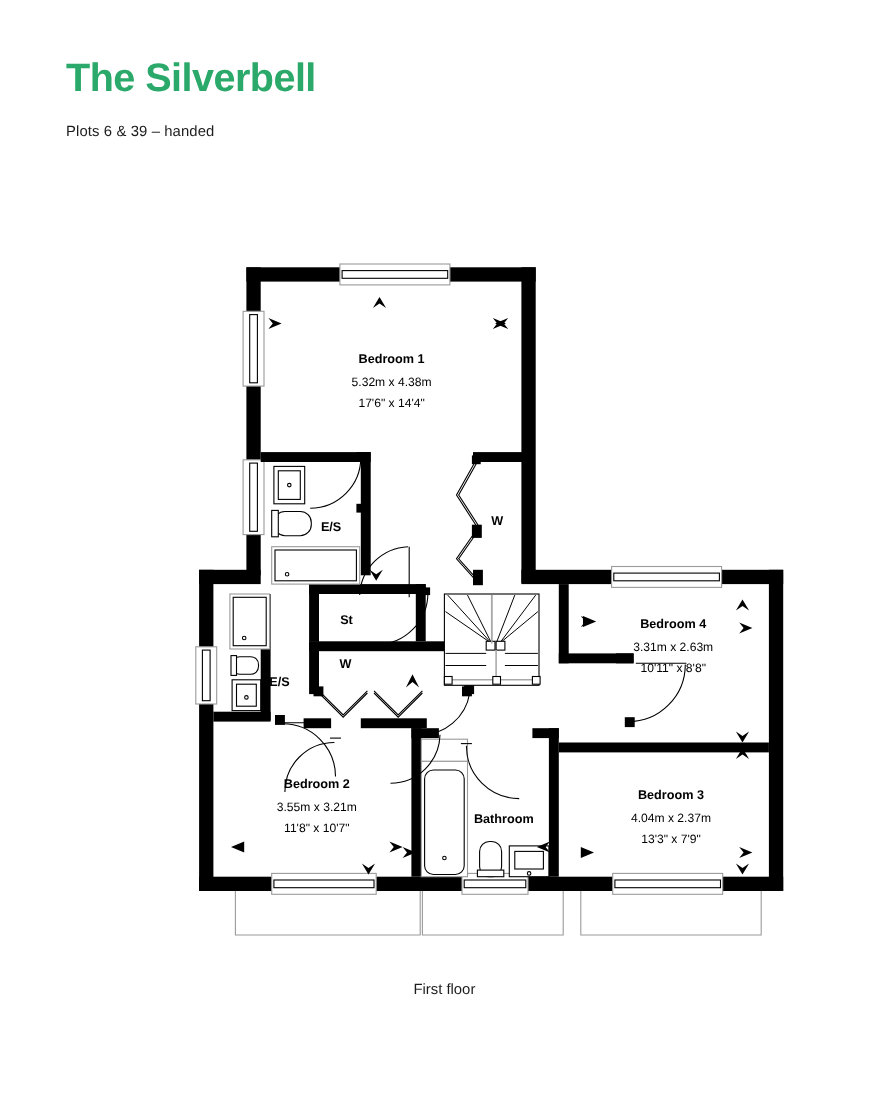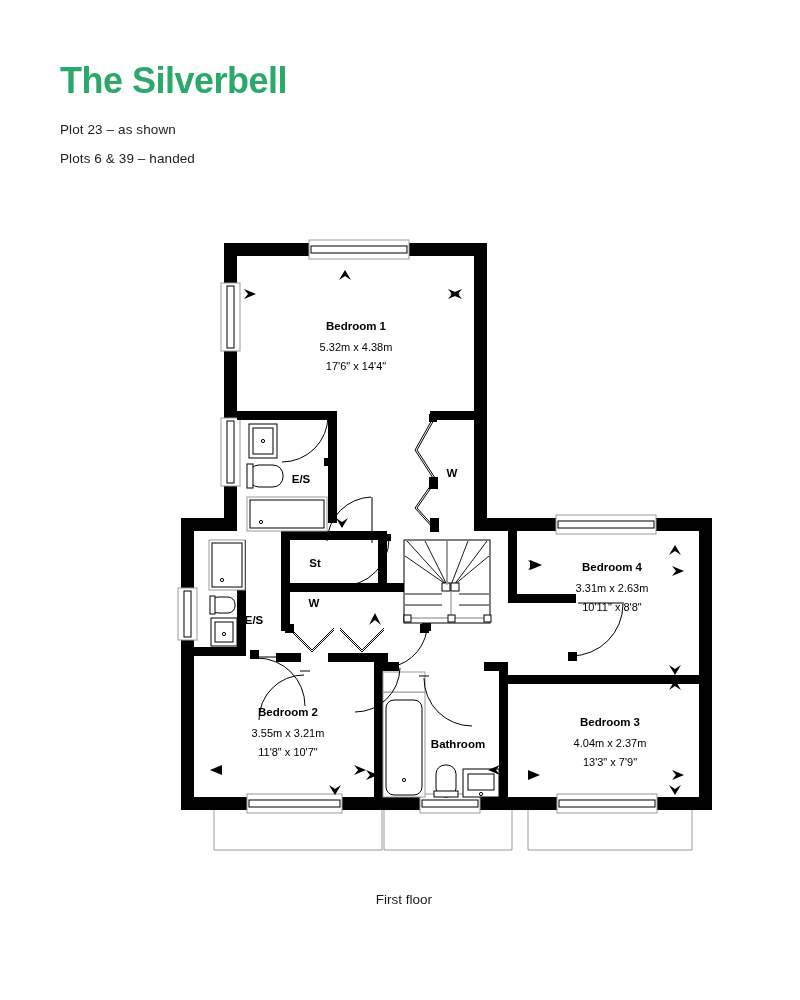--- a/index.html
+++ b/index.html
@@ -11,21 +11,21 @@
     width: 800px;
     height: 1000px;
     position: relative;
     font-family: "Liberation Sans", sans-serif;
     color: #1a1a1a;
     overflow: hidden;
   }
   #header {
     position: absolute;
     left: 60px;
-    top: 62px;
+    top: 52px;
     width: 600px;
   }
   #plan-title {
     font-size: 36px;
     font-weight: bold;
     letter-spacing: -0.5px;
     color: #2aa96a;
     margin: 0 0 22px 0;
     line-height: 1.05;
   }
@@ -80,21 +80,20 @@
     font-weight: bold;
     text-anchor: middle;
     fill: #000000;
   }
 </style>
 </head>
 <body>
 
 <div id="header">
   <h1 id="plan-title">The Silverbell</h1>
-  <p class="subtitle">Plot 23 – as shown</p>
   <p class="subtitle">Plots 6 &amp; 39 – handed</p>
 </div>
 
 <div id="floorplan-stage">
 <svg width="800" height="1000" viewBox="0 0 800 1000">
 
   <g>
     <path class="canopy" d="M170 810 L170 850 L338 850 L338 810"></path>
     <path class="canopy" d="M340 810 L340 850 L468 850 L468 810"></path>
     <path class="canopy" d="M484 810 L484 850 L648 850 L648 810"></path>

